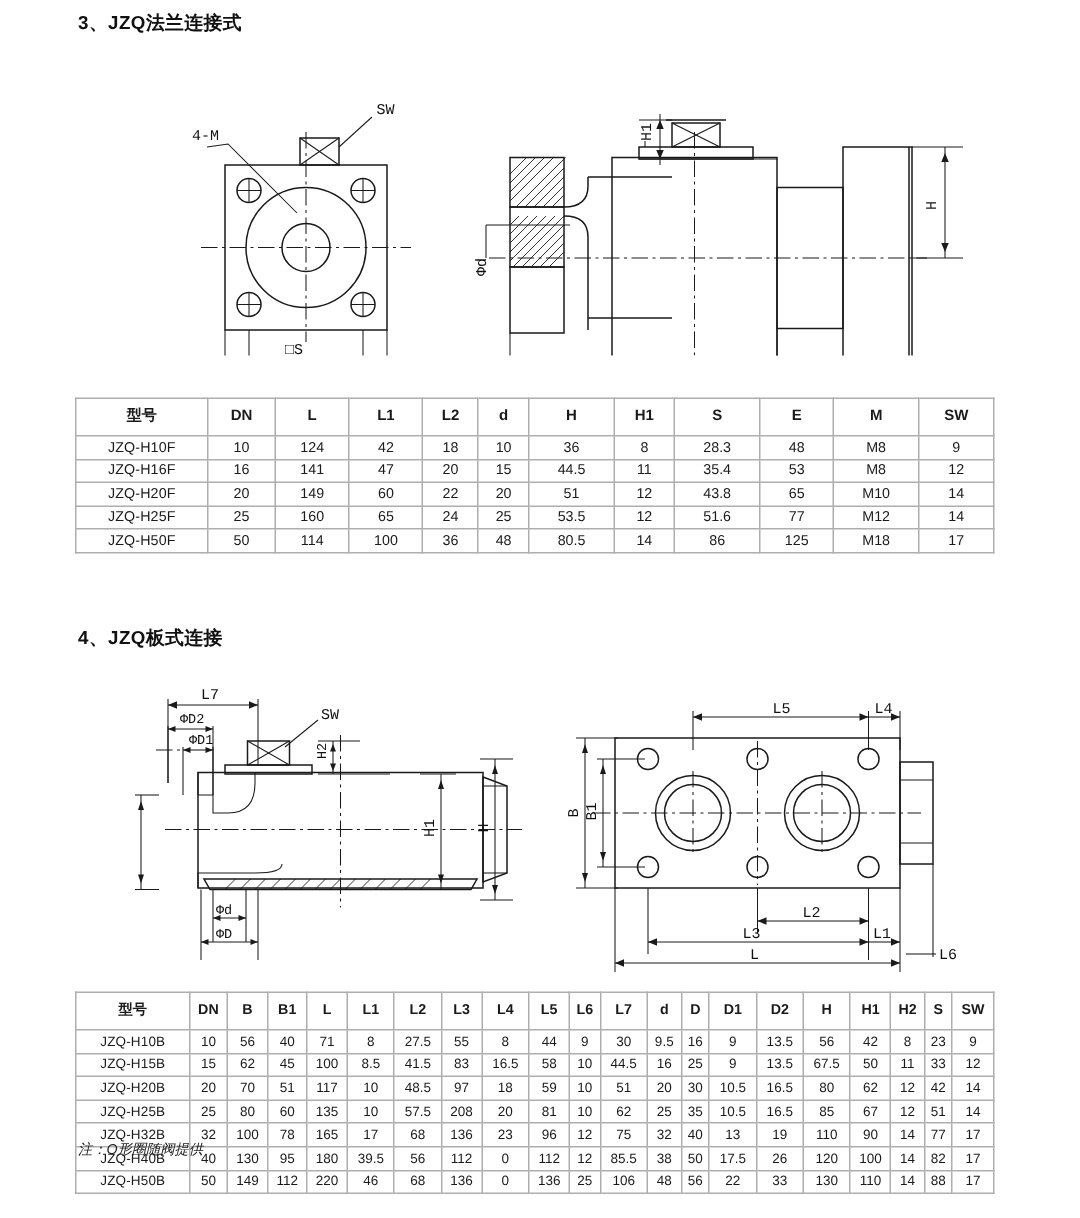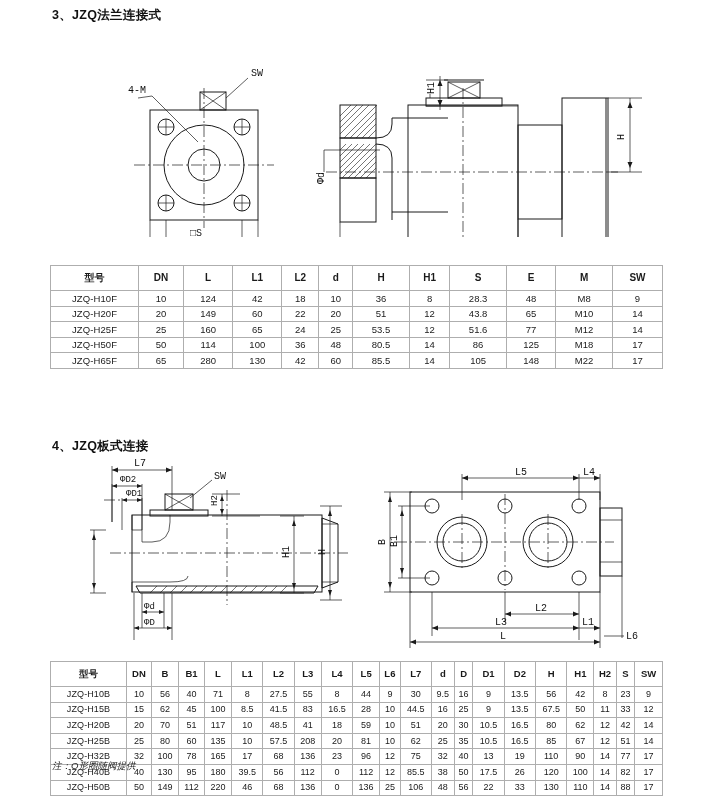--- a/index.html
+++ b/index.html
@@ -14,21 +14,21 @@
   .page { position: relative; width: 720px; height: 812px; }
 
   .section-title {
     position: absolute;
     font-size: 12.5px;
     font-weight: bold;
     letter-spacing: 0.3px;
     white-space: nowrap;
   }
   #sec3-title { left: 52px; top: 7px; }
-  #sec4-title { left: 52px; top: 438px; }
+  #sec4-title { left: 52px; top: 417px; }
 
   .fig { position: absolute; }
   .fig svg { display: block; }
 
   
   table.spec {
     position: absolute;
     border-collapse: collapse;
     background: #fff;
     font-size: 9.5px;
@@ -254,20 +254,34 @@
           <td>18</td>
           <td>10</td>
           <td>36</td>
           <td>8</td>
           <td>28.3</td>
           <td>48</td>
           <td>M8</td>
           <td>9</td>
         </tr>
         <tr>
+          <td class="model">JZQ-H16F</td>
+          <td>16</td>
+          <td>141</td>
+          <td>47</td>
+          <td>20</td>
+          <td>15</td>
+          <td>44.5</td>
+          <td>11</td>
+          <td>35.4</td>
+          <td>53</td>
+          <td>M8</td>
+          <td>12</td>
+        </tr>
+        <tr>
           <td class="model">JZQ-H20F</td>
           <td>20</td>
           <td>149</td>
           <td>60</td>
           <td>22</td>
           <td>20</td>
           <td>51</td>
           <td>12</td>
           <td>43.8</td>
           <td>65</td>
@@ -293,34 +307,20 @@
           <td>50</td>
           <td>114</td>
           <td>100</td>
           <td>36</td>
           <td>48</td>
           <td>80.5</td>
           <td>14</td>
           <td>86</td>
           <td>125</td>
           <td>M18</td>
-          <td>17</td>
-        </tr>
-        <tr>
-          <td class="model">JZQ-H65F</td>
-          <td>65</td>
-          <td>280</td>
-          <td>130</td>
-          <td>42</td>
-          <td>60</td>
-          <td>85.5</td>
-          <td>14</td>
-          <td>105</td>
-          <td>148</td>
-          <td>M22</td>
           <td>17</td>
         </tr>
       </tbody>
   </table>
 
   <div class="section-title" id="sec4-title">4、JZQ板式连接</div>
 
   <div class="fig" id="fig-plate" style="left:90px; top:450px;">
     <svg width="580" height="200" viewBox="0 0 580 200">
 
@@ -567,42 +567,42 @@
         <tr>
           <td class="model">JZQ-H15B</td>
           <td>15</td>
           <td>62</td>
           <td>45</td>
           <td>100</td>
           <td>8.5</td>
           <td>41.5</td>
           <td>83</td>
           <td>16.5</td>
-          <td>28</td>
+          <td>58</td>
           <td>10</td>
           <td>44.5</td>
           <td>16</td>
           <td>25</td>
           <td>9</td>
           <td>13.5</td>
           <td>67.5</td>
           <td>50</td>
           <td>11</td>
           <td>33</td>
           <td>12</td>
         </tr>
         <tr>
           <td class="model">JZQ-H20B</td>
           <td>20</td>
           <td>70</td>
           <td>51</td>
           <td>117</td>
           <td>10</td>
           <td>48.5</td>
-          <td>41</td>
+          <td>97</td>
           <td>18</td>
           <td>59</td>
           <td>10</td>
           <td>51</td>
           <td>20</td>
           <td>30</td>
           <td>10.5</td>
           <td>16.5</td>
           <td>80</td>
           <td>62</td>

